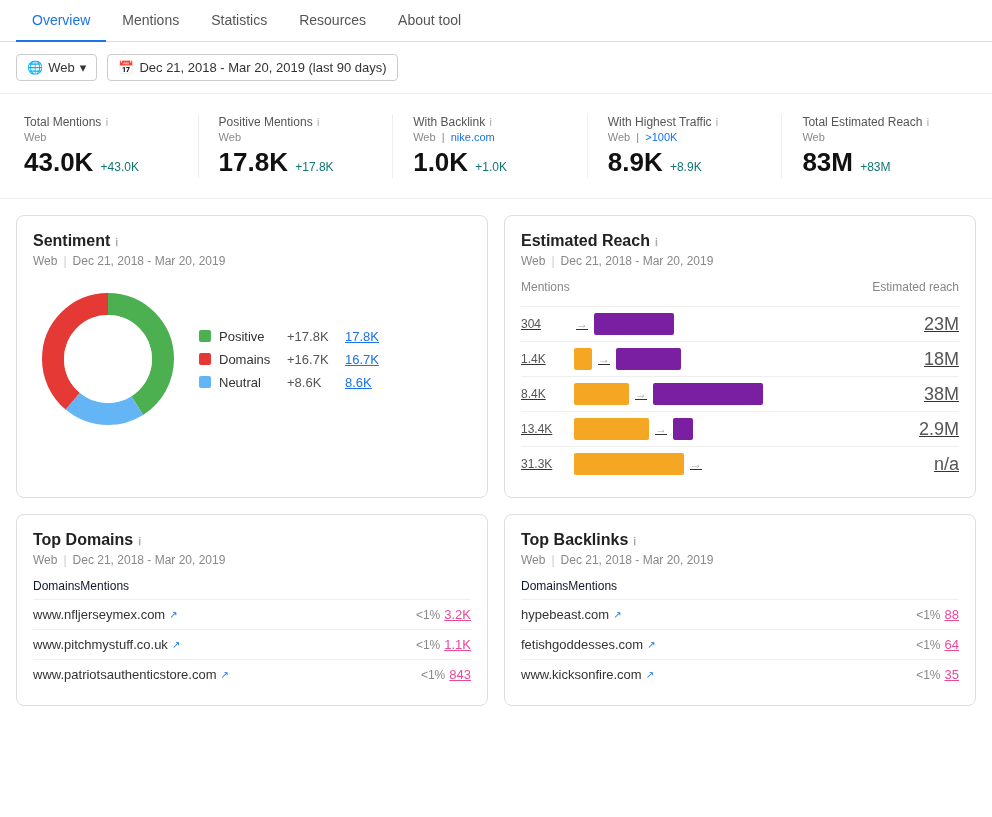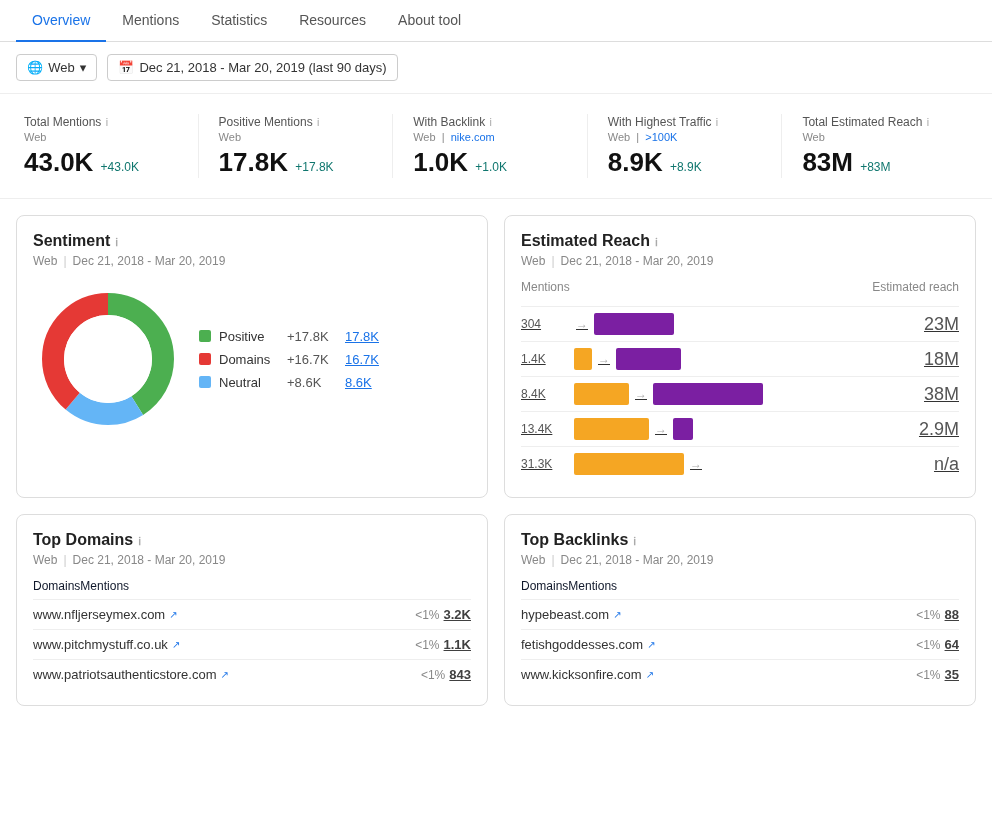--- a/index.html
+++ b/index.html
@@ -56,21 +56,21 @@
     .bar-arrow { color: #aaa; font-size: 12px; padding: 0 2px; }
     .bar-reach { height: 22px; background: #7b1fa2; border-radius: 2px; }
     .reach-value { font-size: 18px; color: #555; min-width: 35px; text-align: right; }
 
     
     .domain-table { margin-top: 12px; width: 100%; }
     .domain-header { display: flex; justify-content: flex-start; font-size: 12px; color: #0f172a; padding-bottom: 6px; }
     .domain-row { display: flex; align-items: center; border-top: 1px solid #eee; padding: 7px 0; font-size: 13px; }
     .domain-name { flex: 1; color: #333; display: flex; align-items: center; gap: 4px; }
     .domain-pct { color: #888; font-size: 12px; margin-right: 4px; }
-    .domain-count { color: #404040; text-decoration: underline; cursor: pointer; font-weight: bold; }
+    .domain-count { color: #ec4899; text-decoration: underline; cursor: pointer; }
     .ext-icon { color: #1a73e8; font-size: 10px; cursor: pointer; }
   </style>
 </head>
 <body>
 
 <div class="tabs" id="tab-bar">
     <div class="tab active">Overview</div>
     <div class="tab">Mentions</div>
     <div class="tab">Statistics</div>
     <div class="tab">Resources</div>

